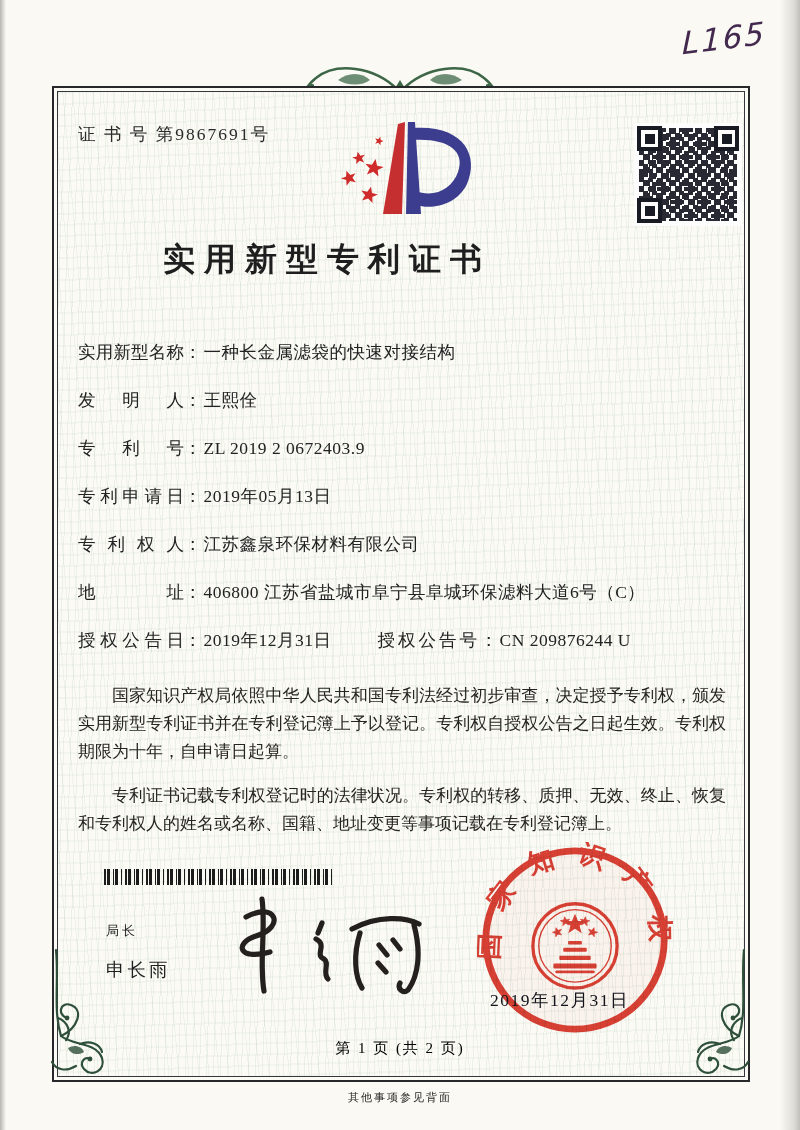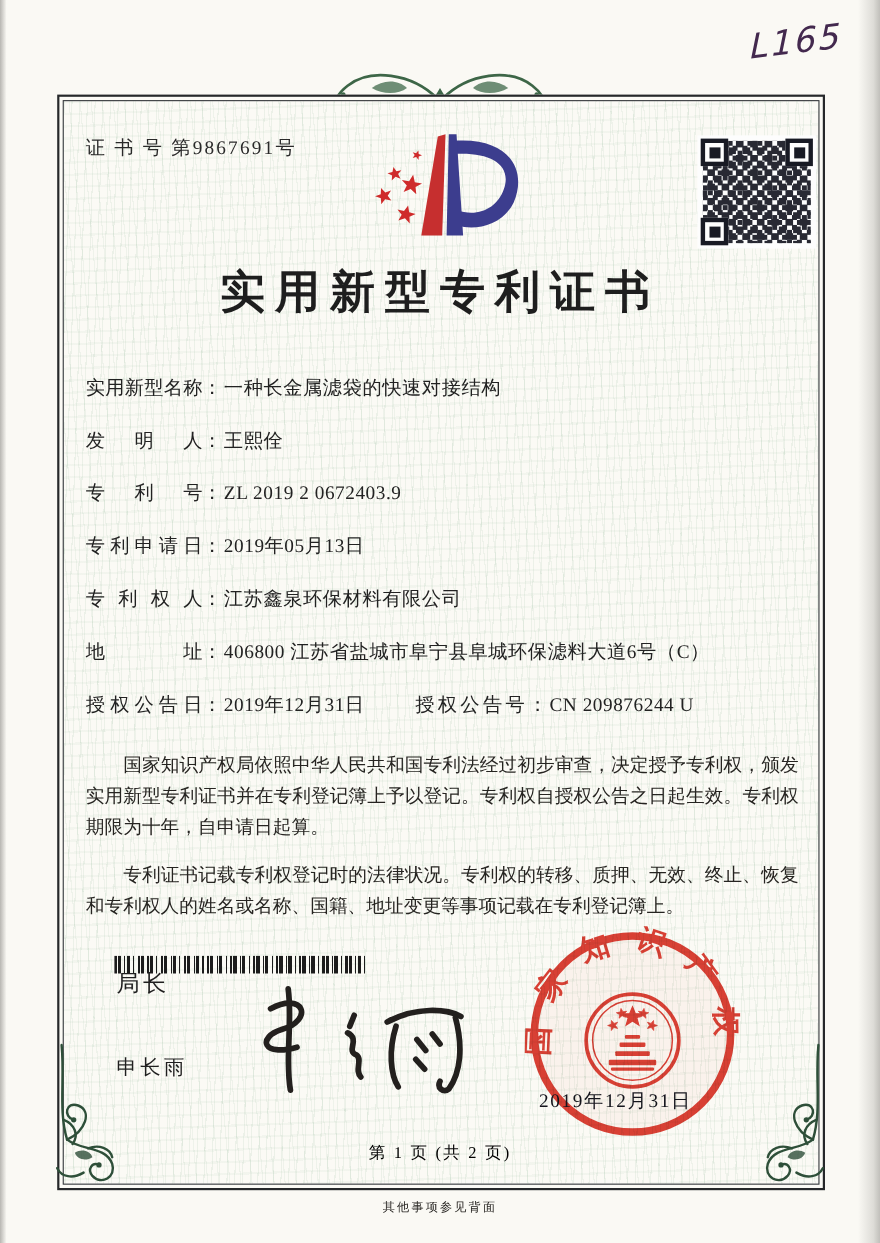--- a/index.html
+++ b/index.html
@@ -35,41 +35,41 @@
   .qr{position:absolute;left:634px;top:123px;width:108px;height:103px;background:#fdfdfd;}
   .qr-noise{position:absolute;inset:5px;
     background:
       repeating-conic-gradient(#181a24 0 25%, rgba(0,0,0,0) 0 50%) 0 0 / 9px 9px,
       repeating-conic-gradient(#181a24 0 25%, rgba(0,0,0,0) 0 50%) 4px 6px / 13px 13px;
     opacity:.93;}
   .qr-f{position:absolute;width:25px;height:25px;border:4.5px solid #181a24;background:#fdfdfd;box-sizing:border-box;}
   .qr-f::after{content:"";position:absolute;inset:3.5px;background:#181a24;}
   .qr-f.tl{left:3px;top:3px;} .qr-f.tr{right:3px;top:3px;} .qr-f.bl{left:3px;bottom:3px;}
 
-  .title{position:absolute;left:0;top:238px;width:800px;text-align:center;
-    font-size:41px;font-weight:700;color:#1e1e1e;letter-spacing:9px;}
+  .title{position:absolute;left:0;top:238px;width:654px;text-align:center;
+    font-size:32px;font-weight:700;color:#1e1e1e;letter-spacing:9px;}
 
   .fields{position:absolute;left:78px;top:340px;width:660px;}
   .frow{display:flex;align-items:baseline;height:25px;margin-bottom:23px;
     font-size:17.5px;color:#222;white-space:nowrap;}
   .flabel{display:inline-block;width:106px;text-align:justify;text-align-last:justify;}
   .fcolon{margin:0 2px 0 0;}
   .fval{letter-spacing:.5px;}
   .fval2-label{margin-left:46px;letter-spacing:3px;}
 
   .paras{position:absolute;left:78px;top:666px;width:648px;font-size:17px;
     color:#262421;line-height:28px;text-align:justify;}
   .paras p{margin:16px 0 4px 0;text-indent:2em;}
 
   .barcode{position:absolute;left:104px;top:869px;width:228px;height:16px;
     background:repeating-linear-gradient(90deg,#1c1c1c 0 2px,rgba(0,0,0,0) 2px 3px,
       #1c1c1c 3px 6px,rgba(0,0,0,0) 6px 9px,#1c1c1c 9px 10px,rgba(0,0,0,0) 10px 11px,
       #1c1c1c 11px 14px,rgba(0,0,0,0) 14px 17px,#1c1c1c 17px 18px,rgba(0,0,0,0) 18px 21px);}
 
-  .signer-title{position:absolute;left:106px;top:880px;font-size:21px;color:#1f1f1f;letter-spacing:3px;}
+  .signer-title{position:absolute;left:106px;top:922px;font-size:13px;color:#1f1f1f;letter-spacing:3px;}
   .signer-name{position:absolute;left:106px;top:957px;font-size:18.5px;color:#1f1f1f;letter-spacing:3px;}
   .signature{position:absolute;left:218px;top:893px;width:215px;height:102px;}
 
   .seal{position:absolute;left:477px;top:842px;width:196px;height:196px;
     mix-blend-mode:multiply;opacity:.92;}
   .seal-date{position:absolute;left:490px;top:988px;width:200px;font-size:17.5px;
     color:#14141c;letter-spacing:1.5px;z-index:5;}
 
   .page-note{position:absolute;left:0;top:1039px;width:800px;text-align:center;
     font-size:15px;color:#000000;letter-spacing:2px;}

